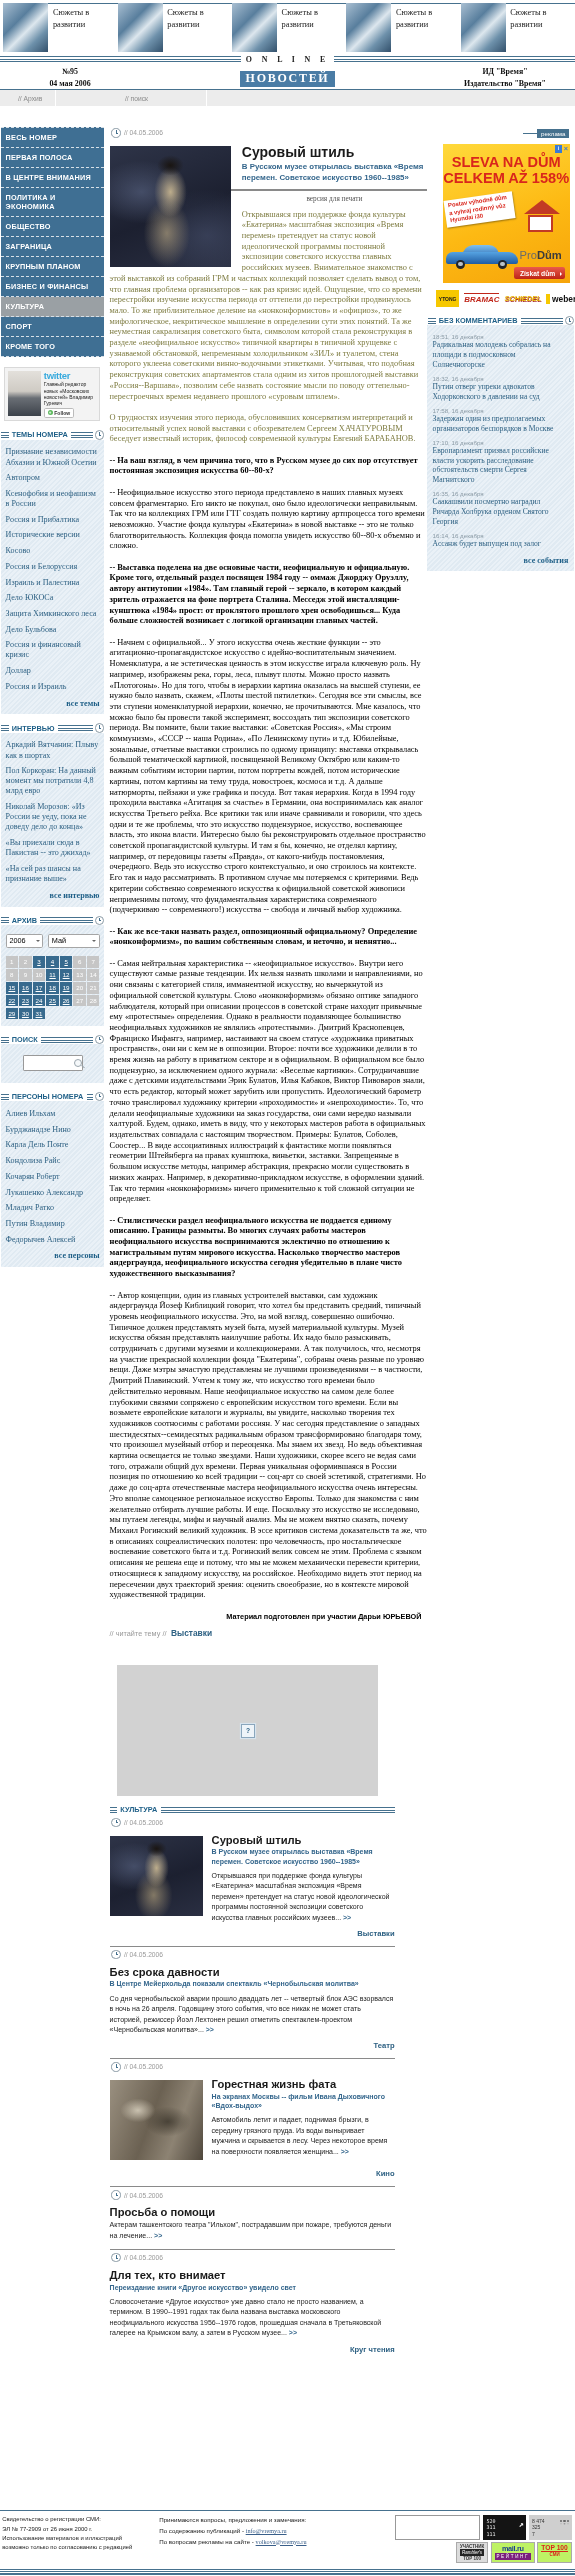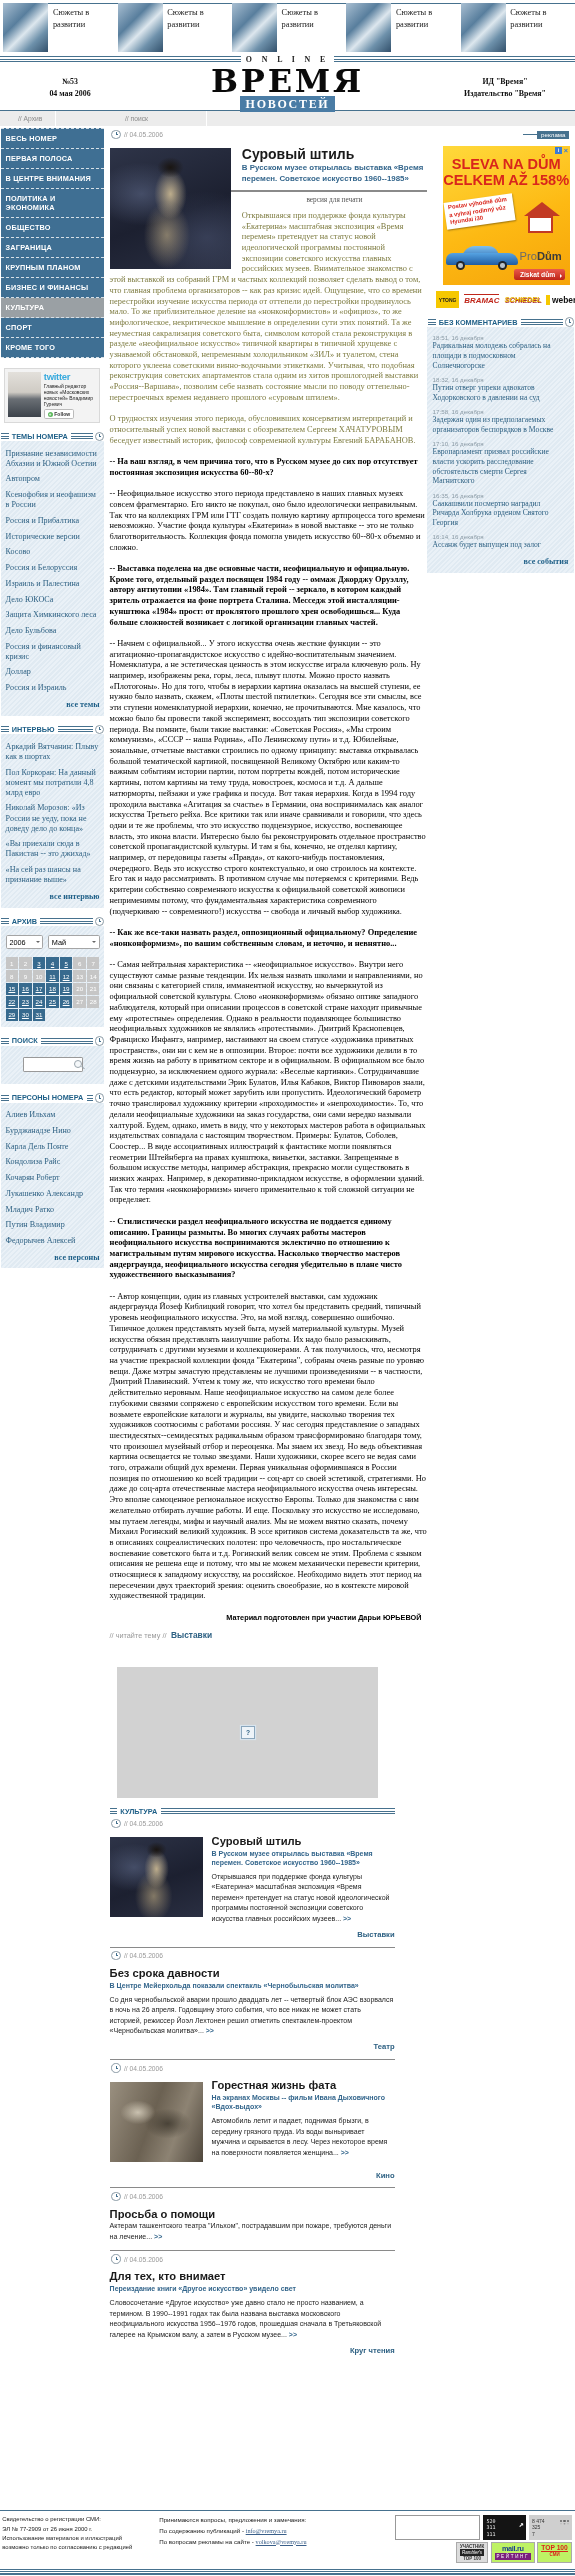--- a/index.html
+++ b/index.html
@@ -32,21 +32,21 @@
     position:relative;z-index:2;}
 
   
   .topbar{border-top:1.1px solid #46718e;background:#ececec;height:15.7px;display:flex;font-size:6.7px;color:#8a8a8a;}
   .tb-cell{border-right:1.1px solid #fff;display:flex;align-items:center;box-sizing:border-box;cursor:pointer;}
   .tb-archive{width:56px;padding-left:18px;}
   .tb-search{width:151px;padding-left:69px;}
   .tb-rest{flex:1;border-right:none;cursor:default;}
 
   
-  .cols{display:flex;padding-top:2px;align-items:flex-start;}
+  .cols{display:flex;padding-top:21px;align-items:flex-start;}
   .col-left{width:104px;flex:none;}
   .col-center{width:323px;flex:none;padding-left:5.6px;box-sizing:border-box;}
   .col-right{flex:1;min-width:0;}
 
   
   .menu{background:#3f6f93;margin-left:1.1px;border-top:0.6px dashed #d7e0e7;}
   .menu-item{color:#fff;font-size:7.3px;font-weight:bold;padding:5px 4.5px;
     border-bottom:0.6px dashed #d7e0e7;cursor:pointer;letter-spacing:0.2px;}
   .menu-item.active{background:#9aa0a4;}
 
@@ -253,25 +253,24 @@
   </div>
 
   <div class="online-row">
     <div class="stripes"></div>
     <span class="online-text">O N L I N E</span>
     <div class="stripes"></div>
   </div>
 
   <div class="masthead">
     <div class="mh-side">
-      <div>№53</div>
+      <div>№95</div>
       <div>04 мая 2006</div>
     </div>
     <div class="mh-center">
-      <div class="mh-title">ВРЕМЯ</div>
       <div class="mh-sub-box">НОВОСТЕЙ</div>
     </div>
     <div class="mh-side">
       <div>ИД "Время"</div>
       <div>Издательство "Время"</div>
     </div>
   </div>
 
   <div class="topbar">
     <div class="tb-cell tb-archive">// Архив</div>

